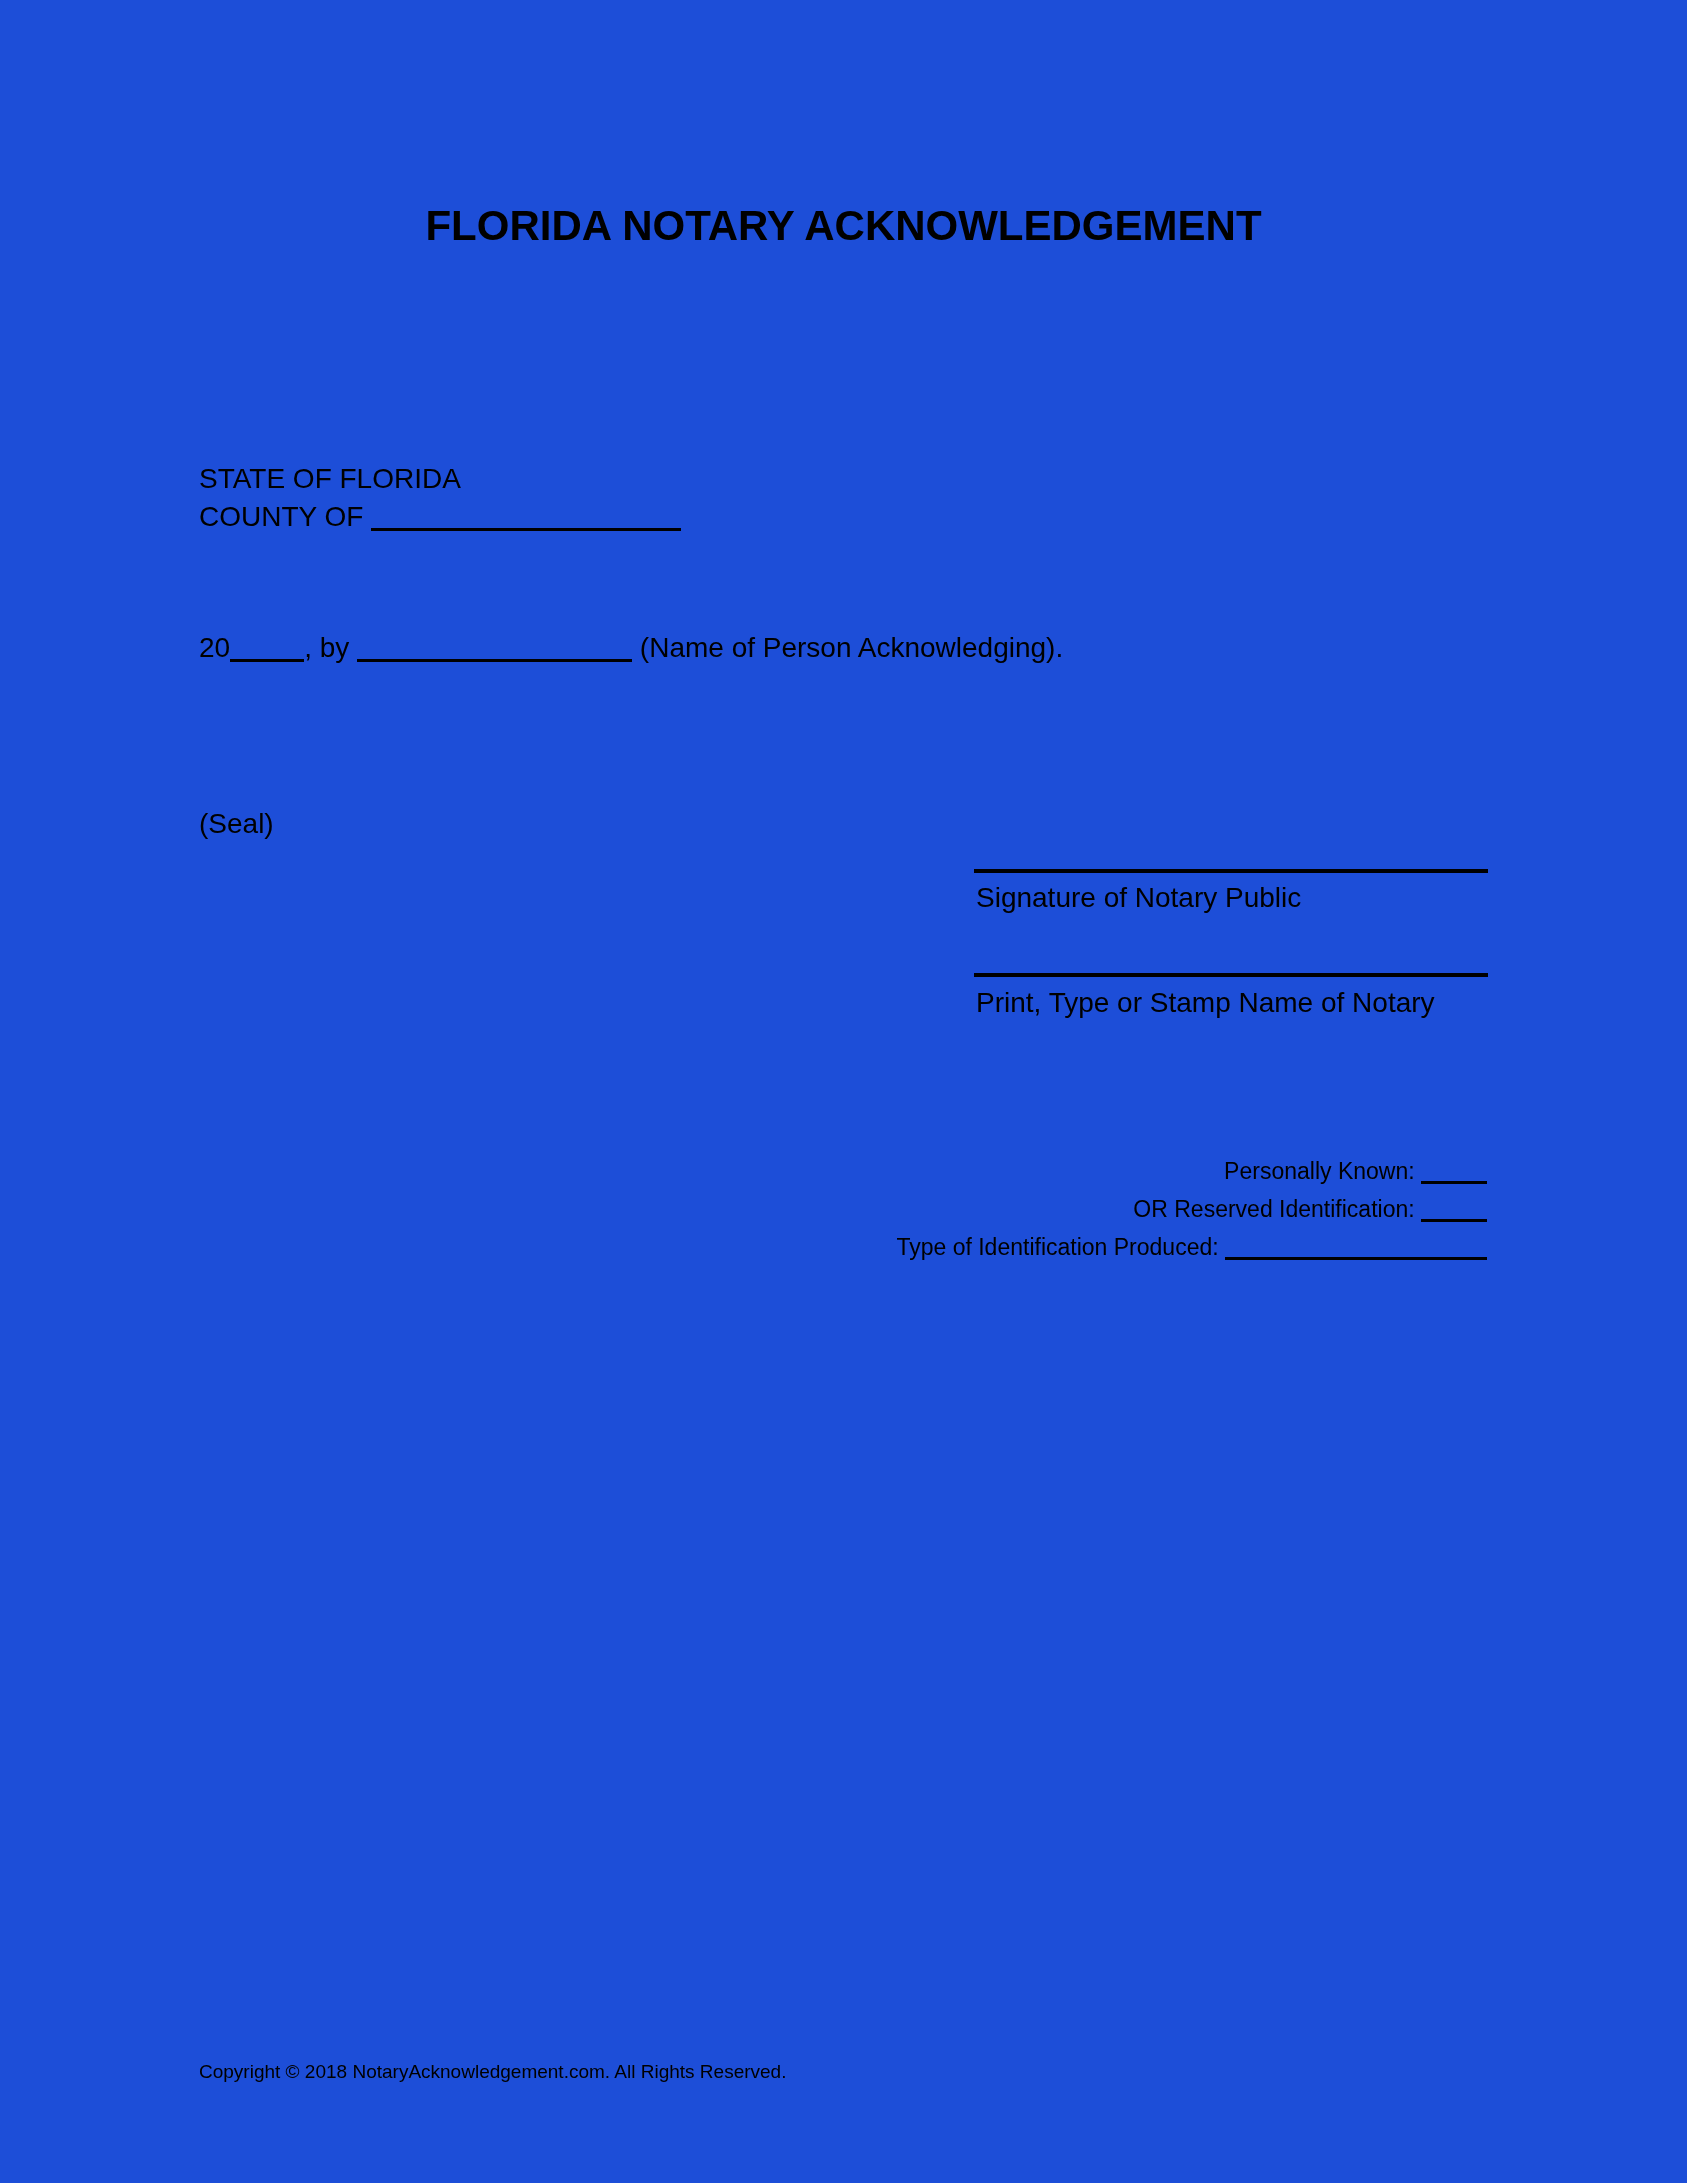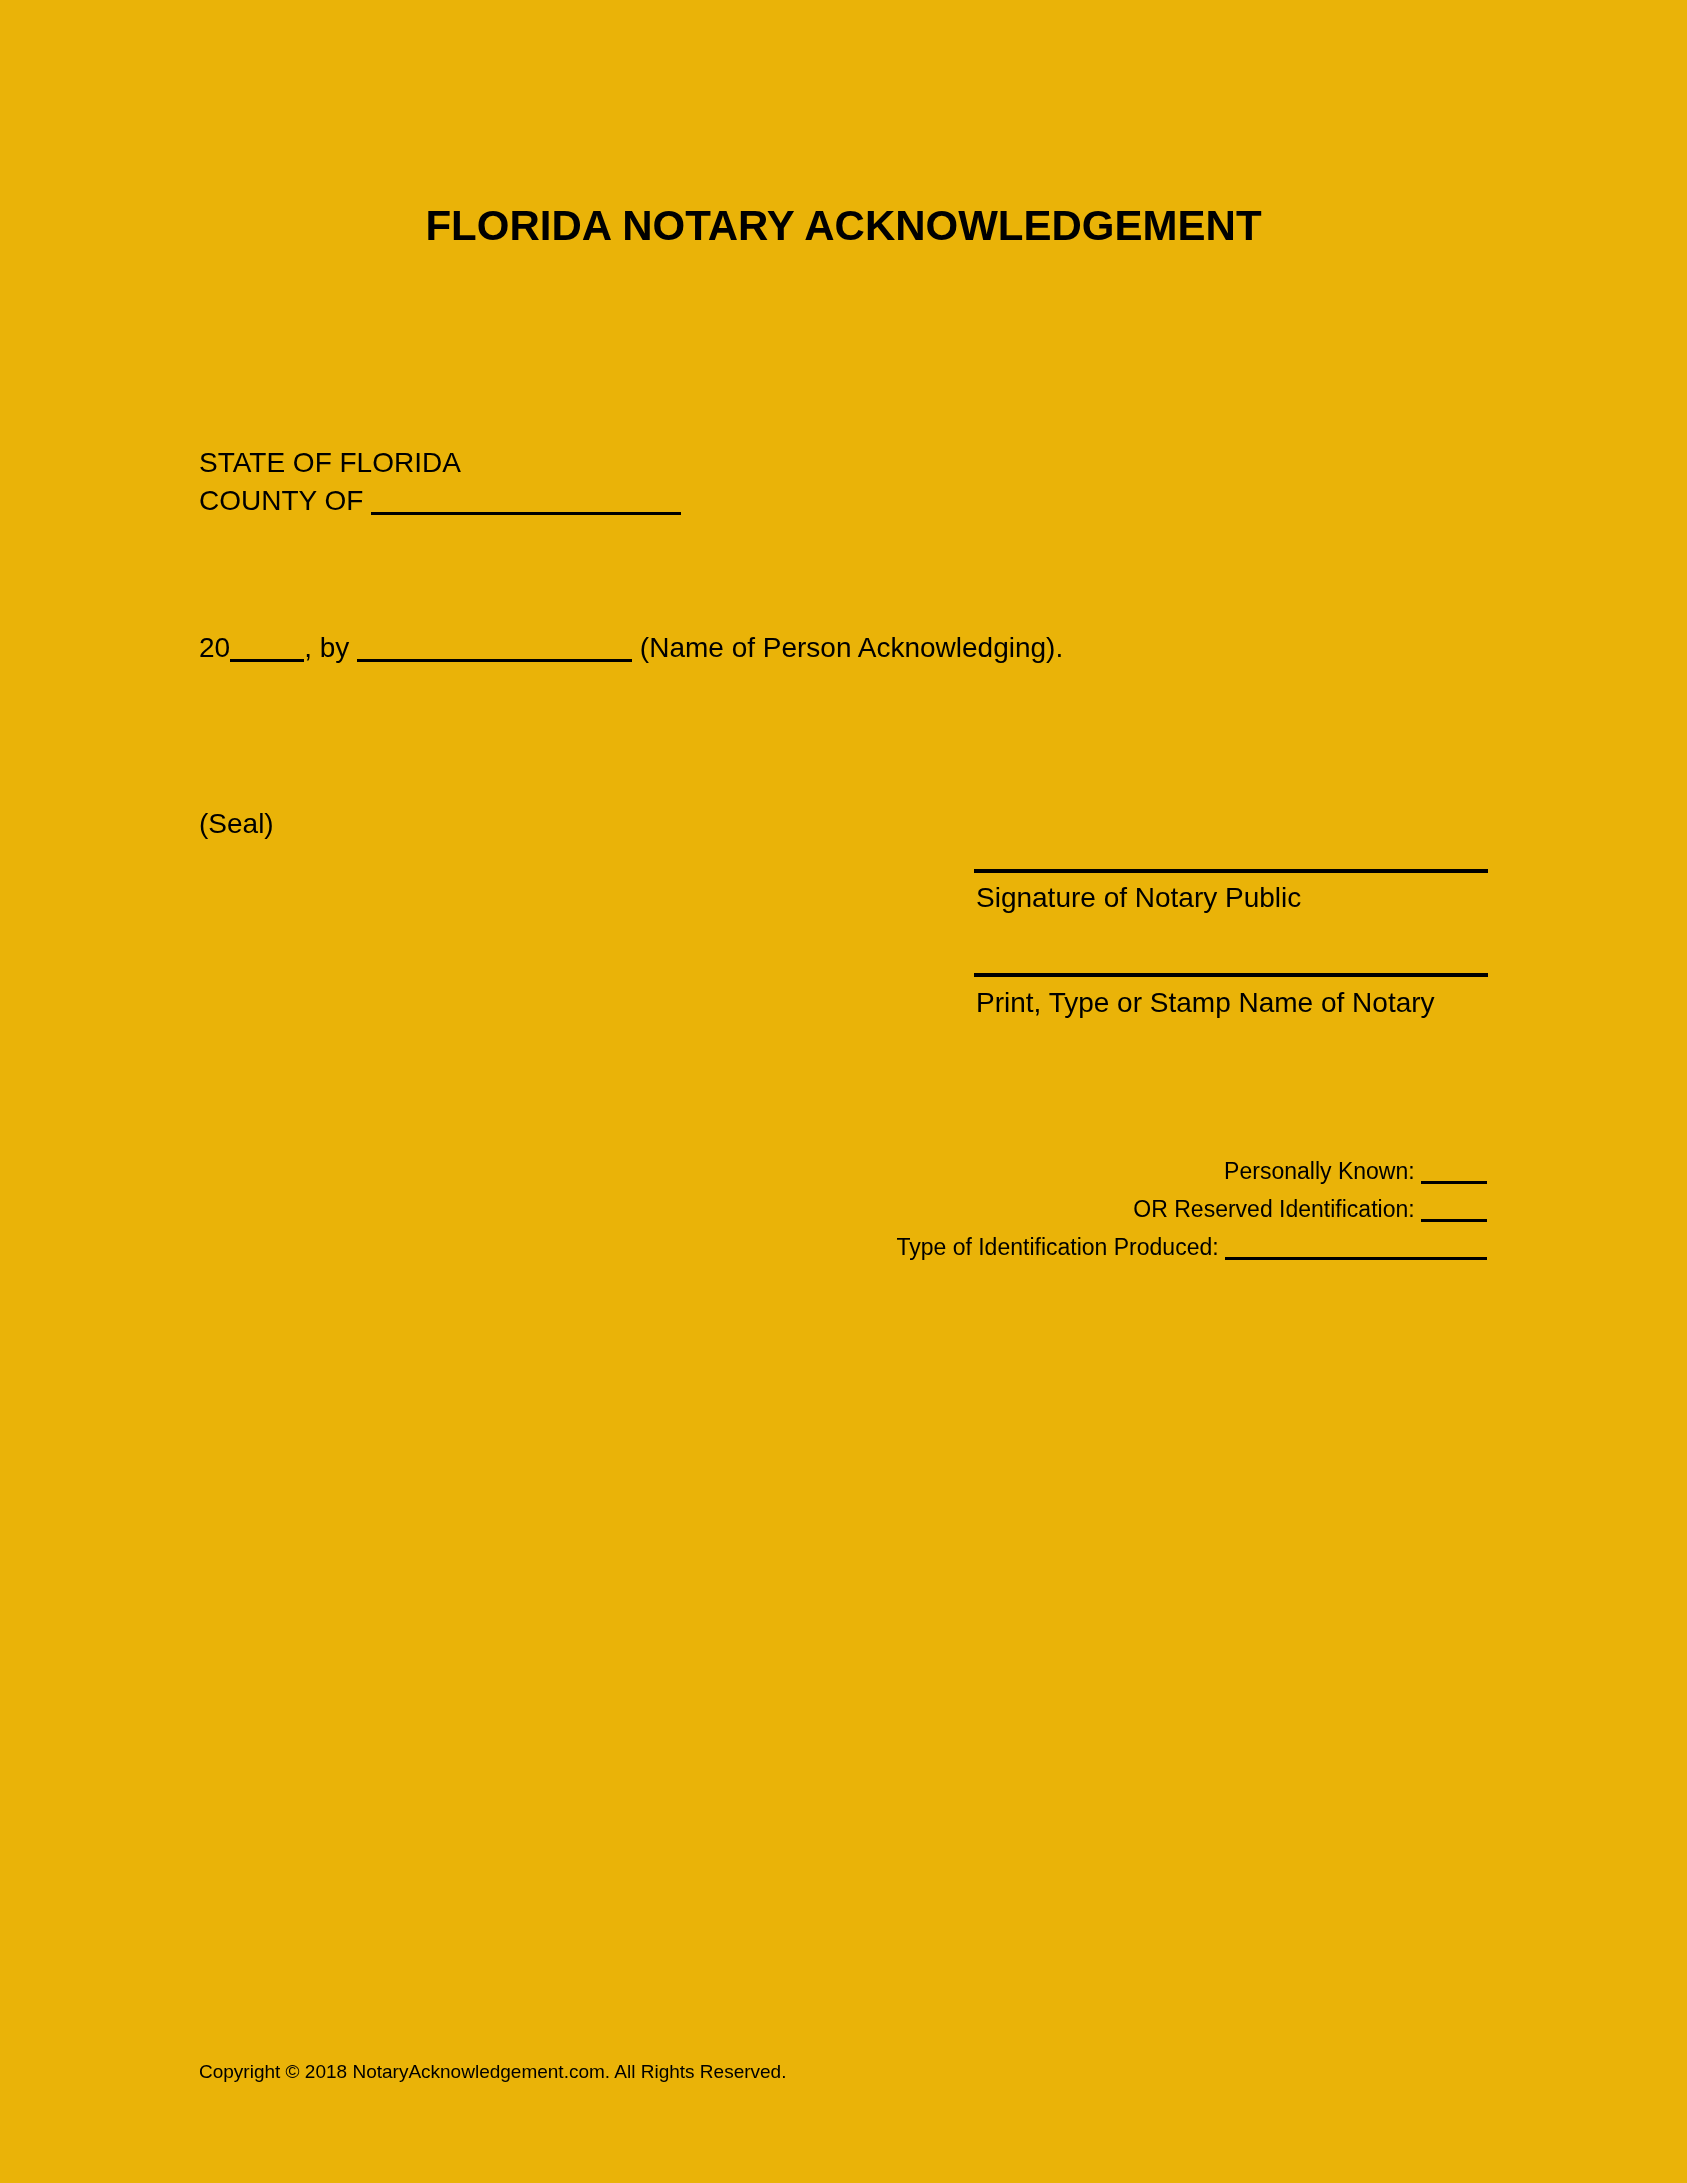--- a/index.html
+++ b/index.html
@@ -1,20 +1,20 @@
 <!DOCTYPE html>
 <html style="font-size:14px"><head>
 <meta charset="utf-8">
 <style>
   html, body { margin: 0; padding: 0; background: #ffffff; }
   .page {
     position: relative;
     width: 1687px;
     height: 2184px;
-    background: #eab308;
+    background: #1d4ed8;
     color: #000000;
     font-family: "Liberation Sans", sans-serif;
     overflow: hidden;
   }
   .title {
     position: absolute;
     top: 201px;
     left: 0;
     width: 100%;
     text-align: center;
@@ -69,21 +69,21 @@
 </style>
 </head>
 <body>
 
 <div class="page">
 
   <div class="title">
     <div>FLORIDA NOTARY ACKNOWLEDGEMENT</div>
   </div>
 
-  <div class="body-text nowrap" style="left:199px; top:444px;">
+  <div class="body-text nowrap" style="left:199px; top:460px;">
     <div>STATE OF FLORIDA</div>
     <div><span>COUNTY OF</span> <span class="blank bw-county"></span></div>
   </div>
 
   <div class="body-text" style="left:199px; top:629px;">
     <div class="nowrap"><span>20</span><span class="blank bw-year"></span><span>, by</span> <span class="blank bw-name"></span> <span>(Name of Person Acknowledging).</span></div>
   </div>
 
   <div class="body-text" style="left:199px; top:805px;">(Seal)</div>
 

